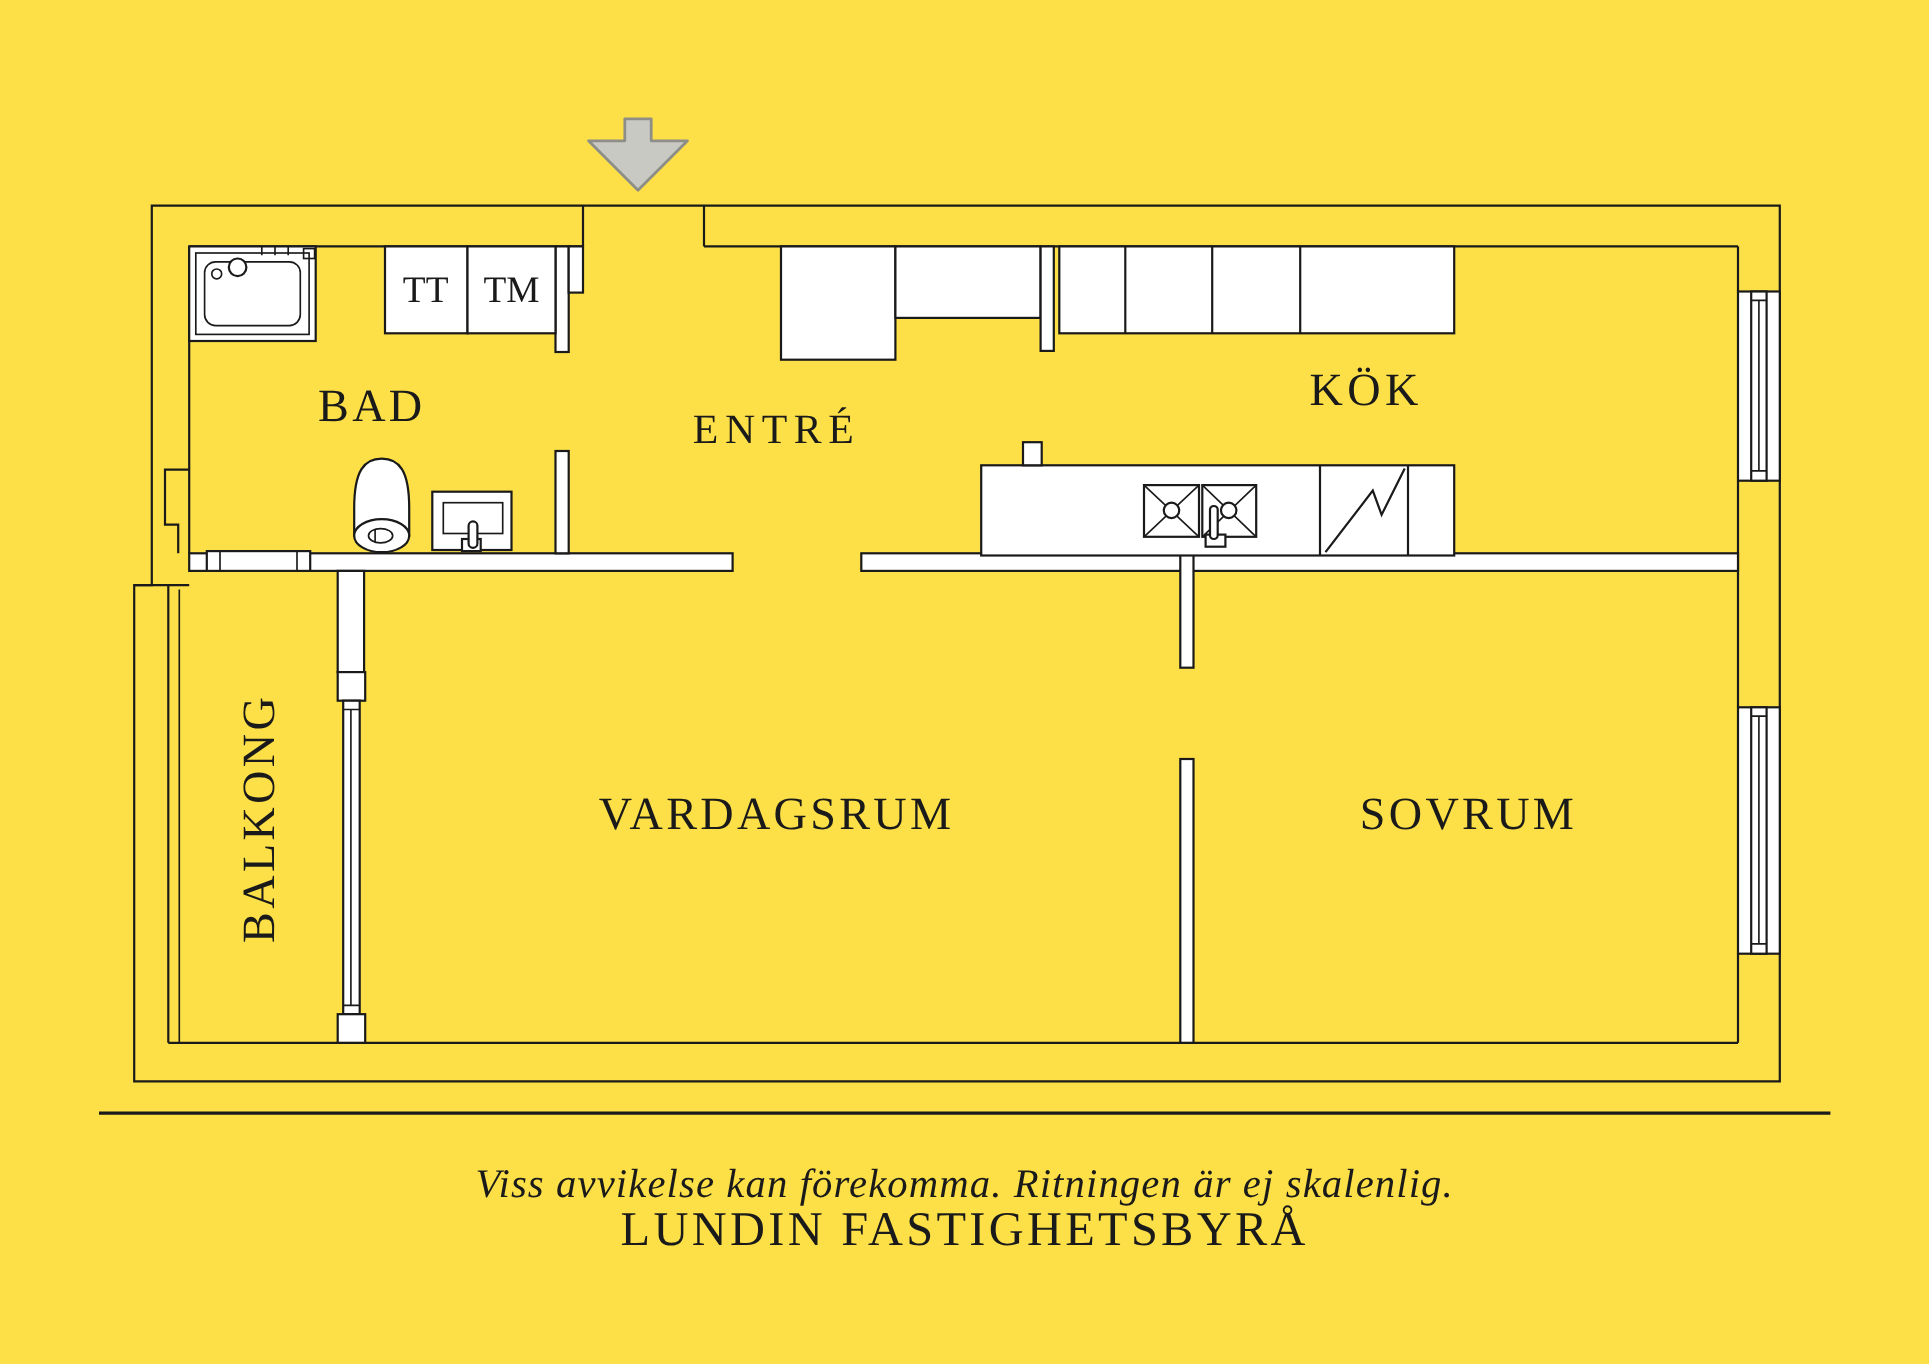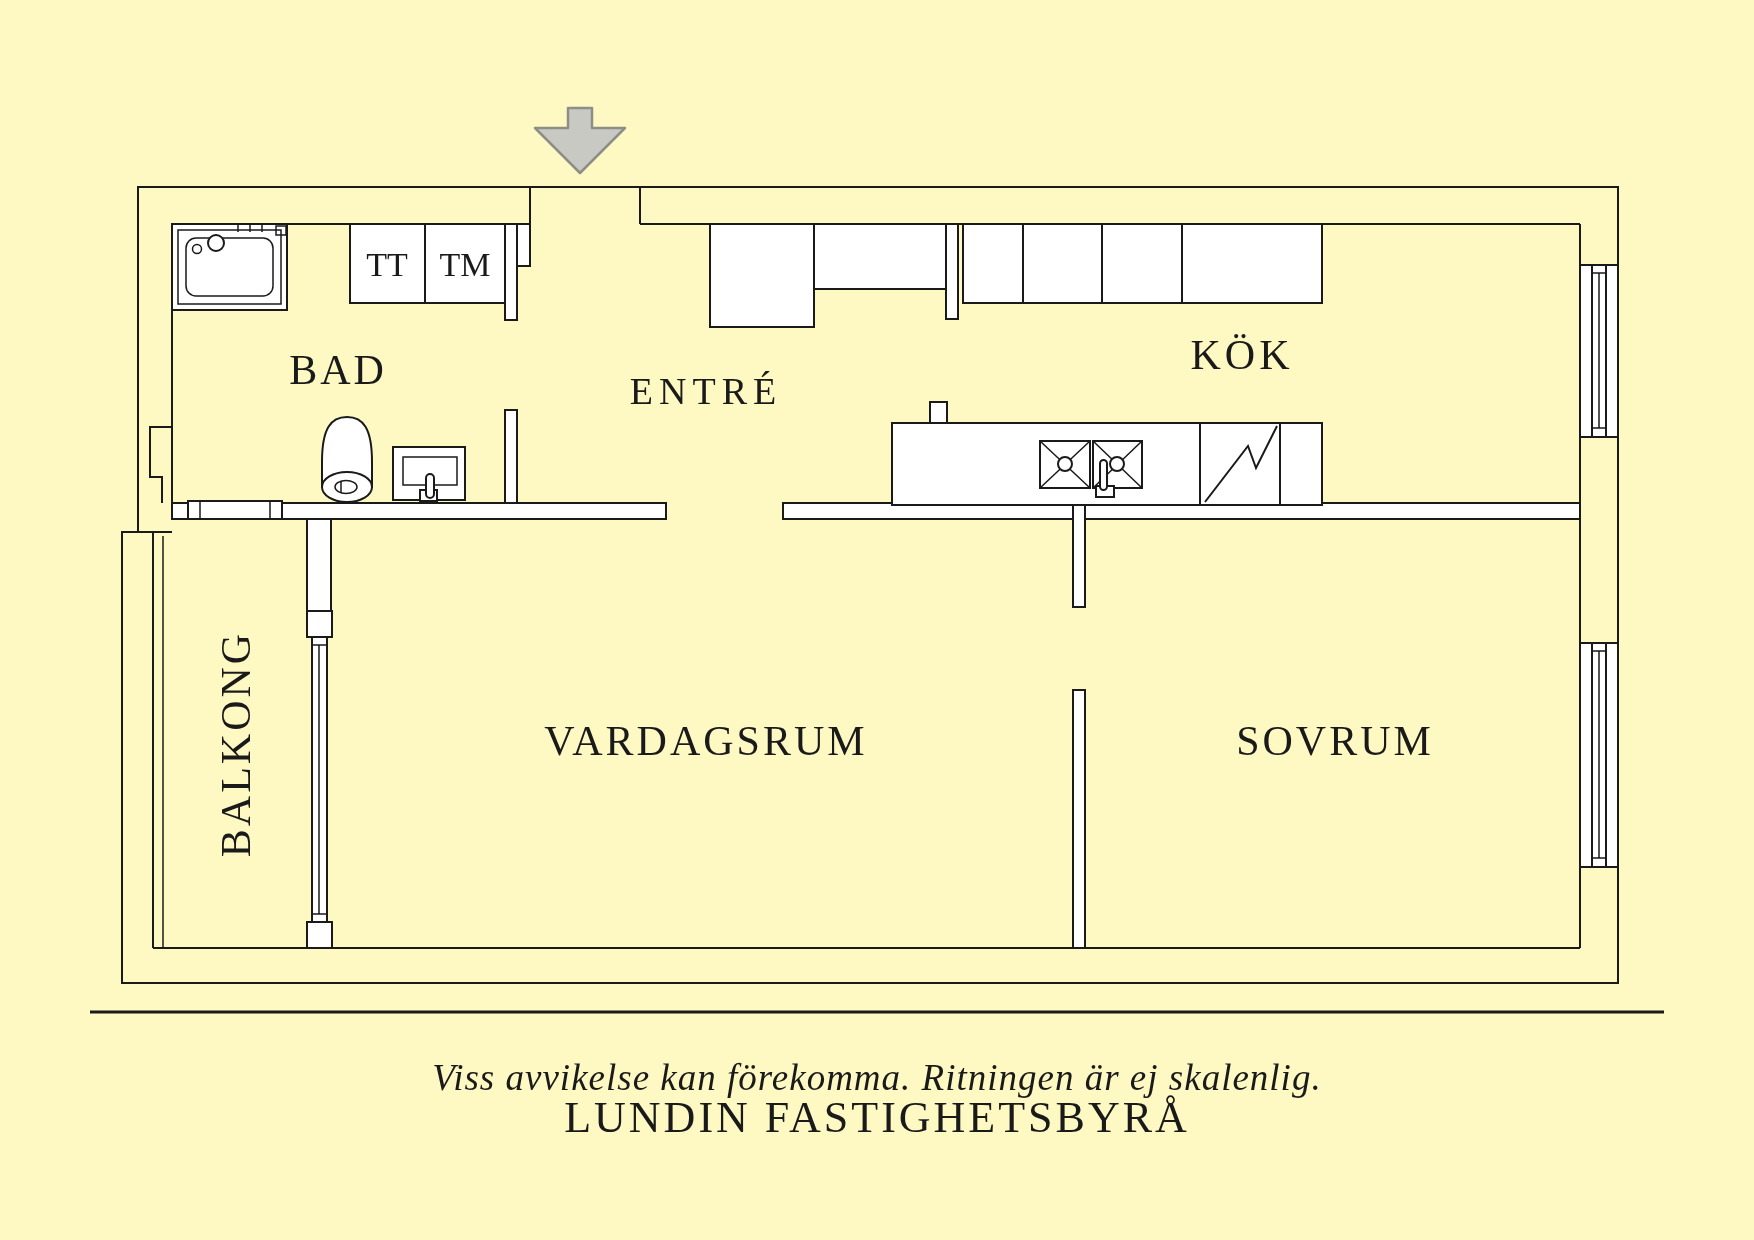--- a/index.html
+++ b/index.html
@@ -1,16 +1,16 @@
 <!DOCTYPE html>
 <html><head>
 <meta charset="utf-8">
 <style>
   html,body{margin:0;padding:0;background:#ffffff;}
-  .page{width:1754px;height:1240px;background:#fef9c3;position:relative;overflow:hidden;}
+  .page{width:1754px;height:1240px;background:#fde047;position:relative;overflow:hidden;}
   svg{display:block;}
   text{font-family:"Liberation Serif","DejaVu Serif",serif;fill:#1a1a1a;}
   .room-label{font-size:42px;letter-spacing:3px;}
   .small-label{font-size:34px;}
   .entre-label{font-size:38px;letter-spacing:6px;}
   .kok-label{font-size:42px;letter-spacing:4px;}
   .disclaimer{font-size:37px;font-style:italic;letter-spacing:1px;}
   .brand{font-size:44px;letter-spacing:3px;}
   .w{fill:#ffffff;stroke:#1a1a1a;stroke-width:2;}
   .ln{fill:none;stroke:#1a1a1a;stroke-width:2;}

